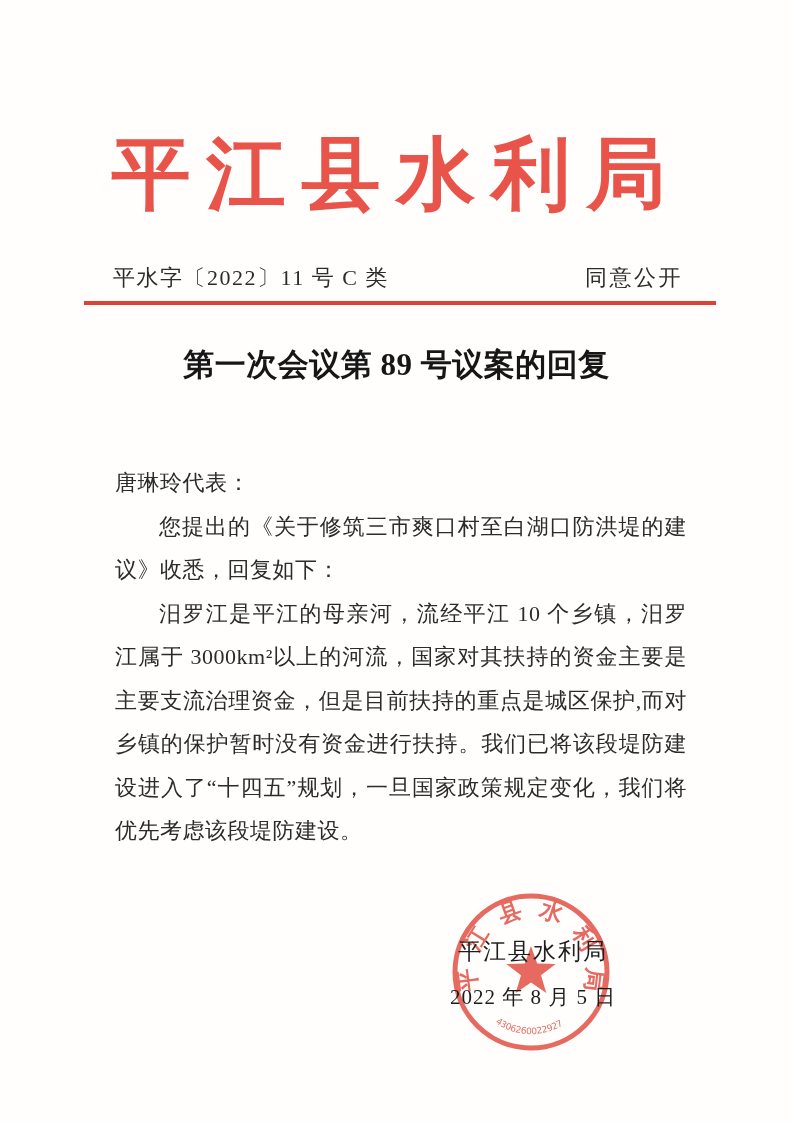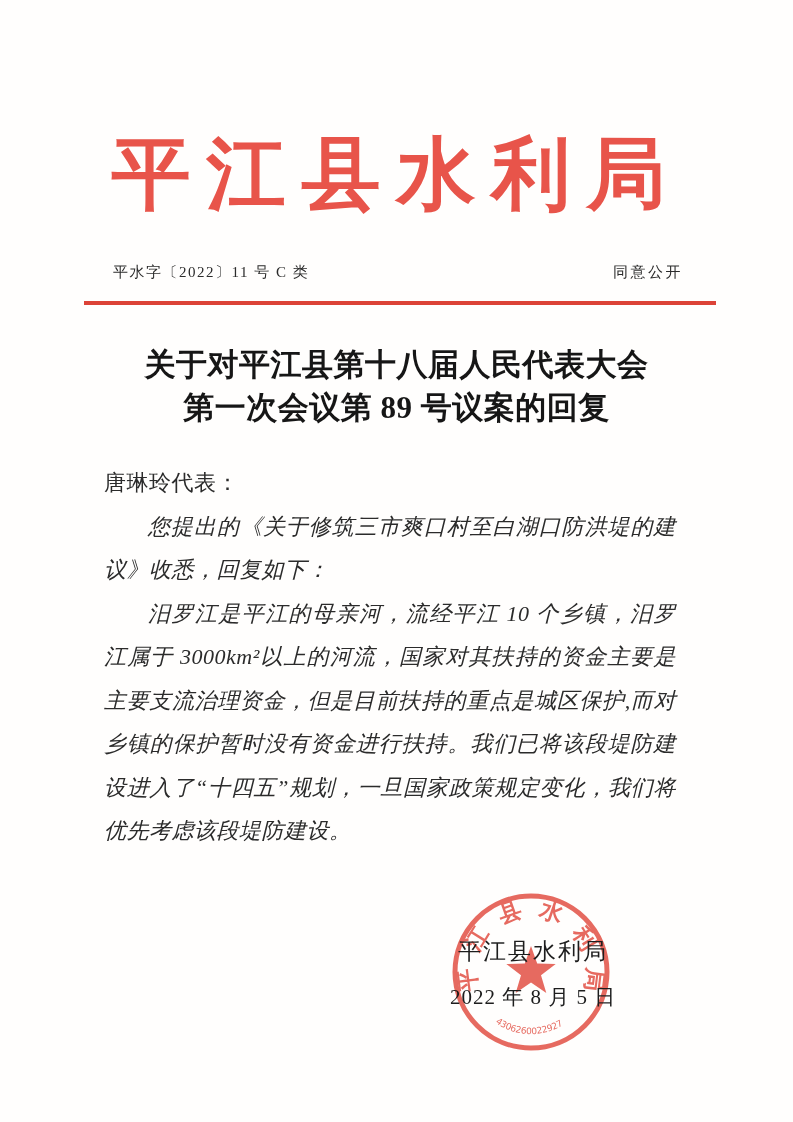--- a/index.html
+++ b/index.html
@@ -30,21 +30,21 @@
     white-space: nowrap;
   }
   .meta-row {
     position: absolute;
     top: 263px;
     left: 113px;
     width: 570px;
     display: flex;
     justify-content: space-between;
     align-items: baseline;
-    font-size: 15px;
+    font-size: 22px;
     color: #2b2b2b;
   }
   .doc-number { letter-spacing: 1.5px; }
   .publicity  { letter-spacing: 2.5px; text-align: center; }
   .red-rule {
     position: absolute;
     top: 301px;
     left: 84px;
     width: 632px;
     height: 4px;
@@ -58,31 +58,31 @@
     text-align: center;
     font-size: 31px;
     font-weight: bold;
     line-height: 43px;
     color: #161616;
     letter-spacing: 0.5px;
   }
   .letter-body {
     position: absolute;
     top: 461px;
-    left: 104px;
+    left: 115px;
     width: 572px;
     font-size: 22px;
     line-height: 43.5px;
     color: #2b2b2b;
     text-align: justify;
     letter-spacing: 0.5px;
   }
   .letter-body p { margin: 0; }
   .salutation { text-indent: 0; }
-  .para { text-indent: 2em; font-style: italic; }
+  .para { text-indent: 2em; }
   .seal {
     position: absolute;
     left: 446px;
     top: 887px;
     width: 170px;
     height: 170px;
     z-index: 1;
     opacity: 0.82;
   }
   .signature {
@@ -116,21 +116,20 @@
   <div class="agency-header">平江县水利局</div>
 
   <div class="meta-row">
     <span class="doc-number">平水字〔2022〕11 号 C 类</span>
     <span class="publicity">同意公开</span>
   </div>
 
   <div class="red-rule"></div>
 
   <div class="doc-title">
-    <div>关于对平江县第十八届人民代表大会</div>
     <div>第一次会议第 89 号议案的回复</div>
   </div>
 
   <div class="letter-body">
     <p class="salutation">唐琳玲代表：</p>
     <p class="para">您提出的《关于修筑三市爽口村至白湖口防洪堤的建议》收悉，回复如下：</p>
     <p class="para">汨罗江是平江的母亲河，流经平江 10 个乡镇，汨罗江属于 3000km²以上的河流，国家对其扶持的资金主要是主要支流治理资金，但是目前扶持的重点是城区保护,而对乡镇的保护暂时没有资金进行扶持。我们已将该段堤防建设进入了“十四五”规划，一旦国家政策规定变化，我们将优先考虑该段堤防建设。</p>
   </div>
 
   <div class="seal">

